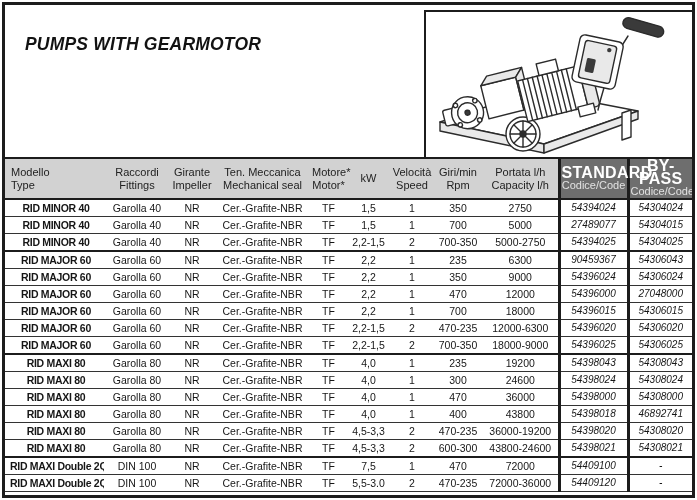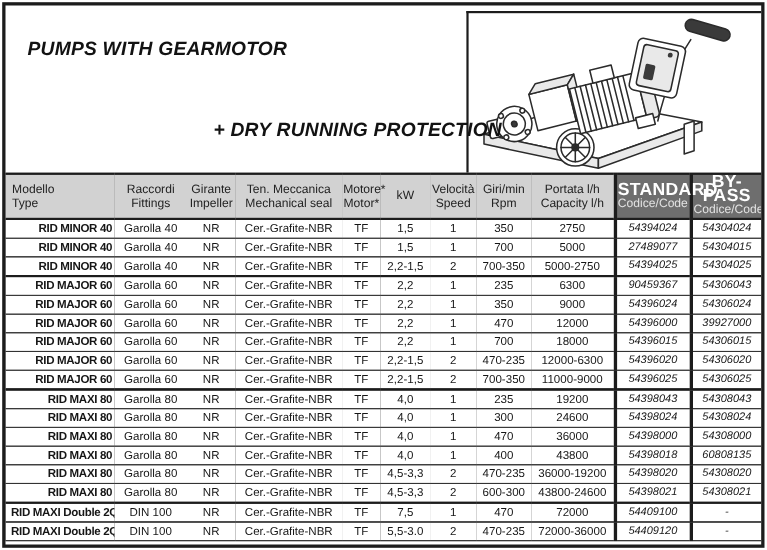--- a/index.html
+++ b/index.html
@@ -30,21 +30,21 @@
   }
   .imgbox svg { display:block; width:100%; height:100%; }
   .ln { fill:none; stroke:#2b2b2b; stroke-width:1.4; stroke-linejoin:round; stroke-linecap:round; }
   .fw { fill:#ffffff; }
   .fg { fill:#e9e9e9; }
   .fd { fill:#3a3a3a; }
   
   table.spec {
     position:absolute; left:5px; top:157px; width:687px;
     border-collapse:collapse; table-layout:fixed;
-    font-size:10.5px; z-index:3; background:#737373;
+    font-size:10.5px; z-index:3; background:#fdba74;
   }
   th {
     background:#d2d2d2; font-weight:400; height:38px;
     border-top:2px solid #1c1c1c; border-bottom:2px solid #1c1c1c;
     vertical-align:middle; font-size:11px; color:#222; line-height:13px;
     padding:0 1px;
   }
   th span { display:block; text-align:center; }
   th span:empty { display:none; }
   th.c-model span { text-align:left; padding-left:5px; }
@@ -52,35 +52,34 @@
   th.dark .h1 { font-weight:700; font-size:16px; letter-spacing:0.3px; color:#fff; }
   th.dark .h2 { color:#e2e2e2; }
   th.code-col { border-left:3px solid #1c1c1c; }
   td {
     height:16.5px; text-align:center; vertical-align:middle;
     border-bottom:1px solid #333; padding:0 2px;
     white-space:nowrap; overflow:hidden; background:#fff;
     line-height:16px; color:#161616;
   }
   td.c-model {
-    text-align:right; font-weight:700; padding-left:5px;
+    text-align:center; font-weight:700; padding-left:5px;
     letter-spacing:-0.3px; font-size:10.5px;
   }
   td.code-col { border-left:3px solid #1c1c1c; font-size:10px;font-style:italic; }
   tr.group-end td { border-bottom:2px solid #1c1c1c; }
 </style>
 </head>
 <body>
 
 <div class="page">
   <div class="frame"></div>
 
   <div class="titles">
     <div class="title-line t1">PUMPS WITH GEARMOTOR</div>
-    <div class="title-line t3">+ DRY RUNNING PROTECTION</div>
   </div>
 
   <div class="imgbox">
     <svg viewBox="0 0 266 145" aria-hidden="true">
 
       <circle class="ln fw" cx="74" cy="116" r="14"></circle>
 
       <polygon class="ln fw" points="14,110 118,132 212,99 108,79"></polygon>
       <polygon class="ln fg" points="14,110 118,132 118,141 14,119"></polygon>
       <polygon class="ln fg" points="118,132 212,99 212,107 118,141"></polygon>
@@ -279,21 +278,21 @@
     <td class="c-model">RID MAJOR 60</td>
     <td>Garolla 60</td>
     <td>NR</td>
     <td>Cer.-Grafite-NBR</td>
     <td>TF</td>
     <td>2,2</td>
     <td>1</td>
     <td>470</td>
     <td>12000</td>
     <td class="code-col">54396000</td>
-    <td class="code-col">39927000</td>
+    <td class="code-col">27048000</td>
   </tr>
         <tr>
     <td class="c-model">RID MAJOR 60</td>
     <td>Garolla 60</td>
     <td>NR</td>
     <td>Cer.-Grafite-NBR</td>
     <td>TF</td>
     <td>2,2</td>
     <td>1</td>
     <td>700</td>
@@ -316,21 +315,21 @@
   </tr>
         <tr class="group-end">
     <td class="c-model">RID MAJOR 60</td>
     <td>Garolla 60</td>
     <td>NR</td>
     <td>Cer.-Grafite-NBR</td>
     <td>TF</td>
     <td>2,2-1,5</td>
     <td>2</td>
     <td>700-350</td>
-    <td>11000-9000</td>
+    <td>18000-9000</td>
     <td class="code-col">54396025</td>
     <td class="code-col">54306025</td>
   </tr>
         <tr>
     <td class="c-model">RID MAXI 80</td>
     <td>Garolla 80</td>
     <td>NR</td>
     <td>Cer.-Grafite-NBR</td>
     <td>TF</td>
     <td>4,0</td>
@@ -370,21 +369,21 @@
     <td class="c-model">RID MAXI 80</td>
     <td>Garolla 80</td>
     <td>NR</td>
     <td>Cer.-Grafite-NBR</td>
     <td>TF</td>
     <td>4,0</td>
     <td>1</td>
     <td>400</td>
     <td>43800</td>
     <td class="code-col">54398018</td>
-    <td class="code-col">60808135</td>
+    <td class="code-col">46892741</td>
   </tr>
         <tr>
     <td class="c-model">RID MAXI 80</td>
     <td>Garolla 80</td>
     <td>NR</td>
     <td>Cer.-Grafite-NBR</td>
     <td>TF</td>
     <td>4,5-3,3</td>
     <td>2</td>
     <td>470-235</td>

